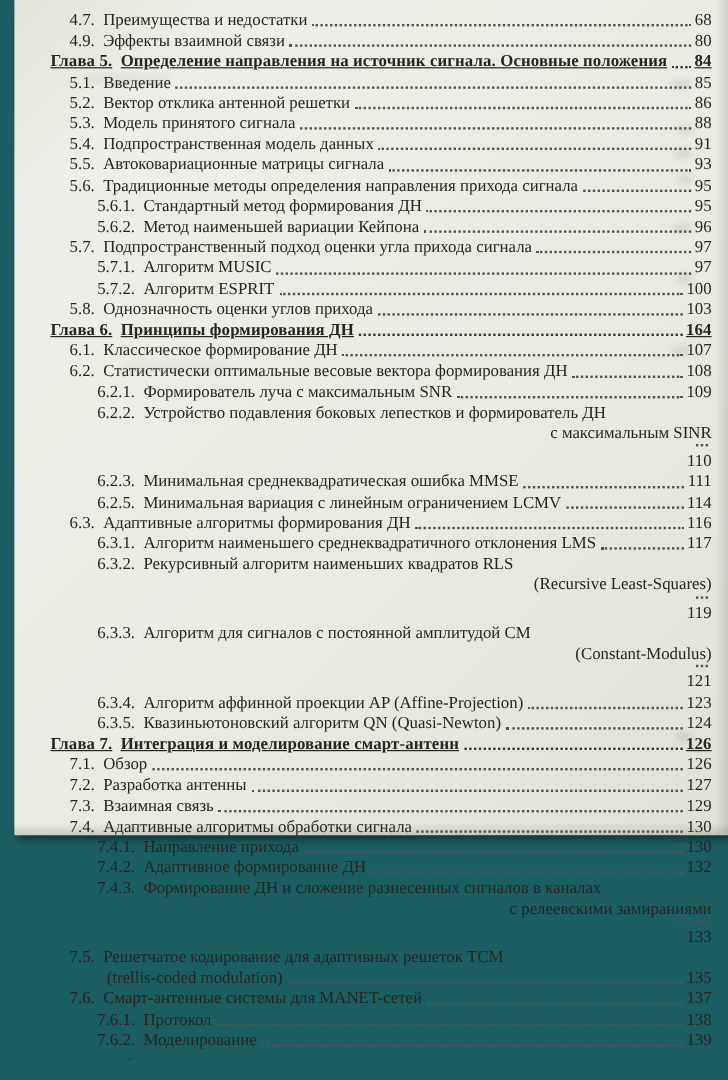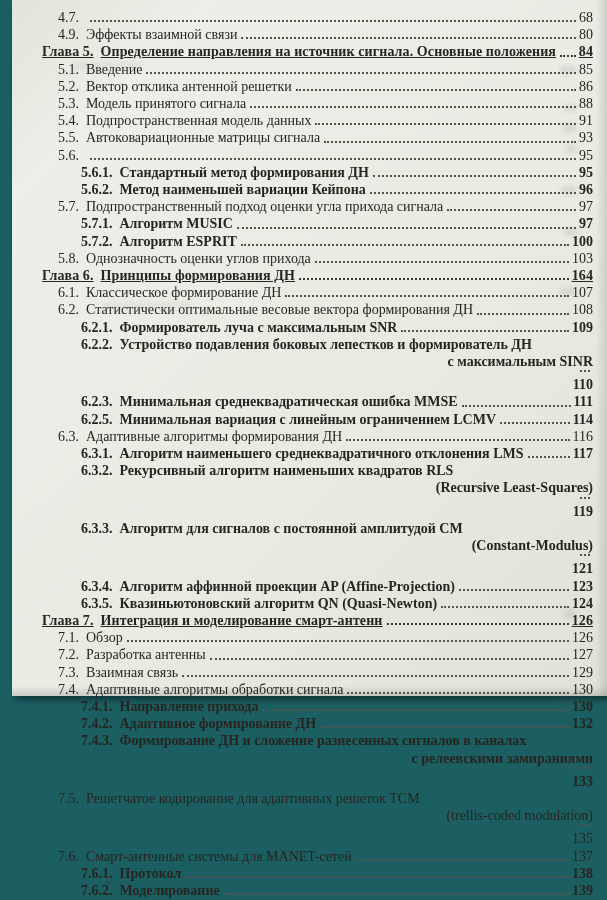--- a/index.html
+++ b/index.html
@@ -27,22 +27,22 @@
     background:linear-gradient(to bottom,rgba(70,75,68,0),rgba(70,75,68,0.20));
   }
   .toc{
     position:absolute;left:30px;top:9px;width:551px;
     color:var(--ink);font-size:14px;
   }
   .row{
     display:flex;align-items:flex-end;line-height:17.2px;white-space:nowrap;
   }
   .row.lvl1{padding-left:16px;}
-  .row.lvl2{padding-left:39px;font-weight:bold;}
-  .row.lvl1.cont{padding-left:47px;flex-direction:column;}
+  .row.lvl2{padding-left:39px;}
+  .row.lvl1.cont{padding-left:47px;}
   .row.lvl2.cont{padding-left:66px;flex-direction:column;}
   .row.chapter{font-weight:bold;letter-spacing:0.1px;text-decoration:underline;}
   .num{margin-right:7px;flex:0 0 auto;}
   .title{flex:0 0 auto;}
   .leader{
     flex:1 1 auto;min-width:10px;height:0;
     border-bottom:2px dotted #55544b;
     margin:0 3px 4px 4px;
   }
   .chapter .leader{border-bottom-color:#3b3a33;}
@@ -64,20 +64,21 @@
   .speck{position:absolute;left:95px;top:881px;width:3px;height:3px;background:#3a3a34;border-radius:50%;opacity:0.7;}
 </style>
 </head>
 <body>
 
 <div class="book-cover">
   <div class="book-page">
     <div class="toc" id="toc">
         <div class="row lvl1">
           <span class="num">4.7.</span>
+          <span class="title">Преимущества и недостатки</span>
           <span class="leader"></span>
           <span class="pagenum">68</span>
         </div>
         <div class="row lvl1">
           <span class="num">4.9.</span>
           <span class="title">Эффекты взаимной связи</span>
           <span class="leader"></span>
           <span class="pagenum">80</span>
         </div>
         <div class="row lvl0 chapter">
@@ -111,20 +112,21 @@
           <span class="pagenum">91</span>
         </div>
         <div class="row lvl1">
           <span class="num">5.5.</span>
           <span class="title">Автоковариационные матрицы сигнала</span>
           <span class="leader"></span>
           <span class="pagenum">93</span>
         </div>
         <div class="row lvl1">
           <span class="num">5.6.</span>
+          <span class="title">Традиционные методы определения направления прихода сигнала</span>
           <span class="leader"></span>
           <span class="pagenum">95</span>
         </div>
         <div class="row lvl2">
           <span class="num">5.6.1.</span>
           <span class="title">Стандартный метод формирования ДН</span>
           <span class="leader"></span>
           <span class="pagenum">95</span>
         </div>
         <div class="row lvl2">

